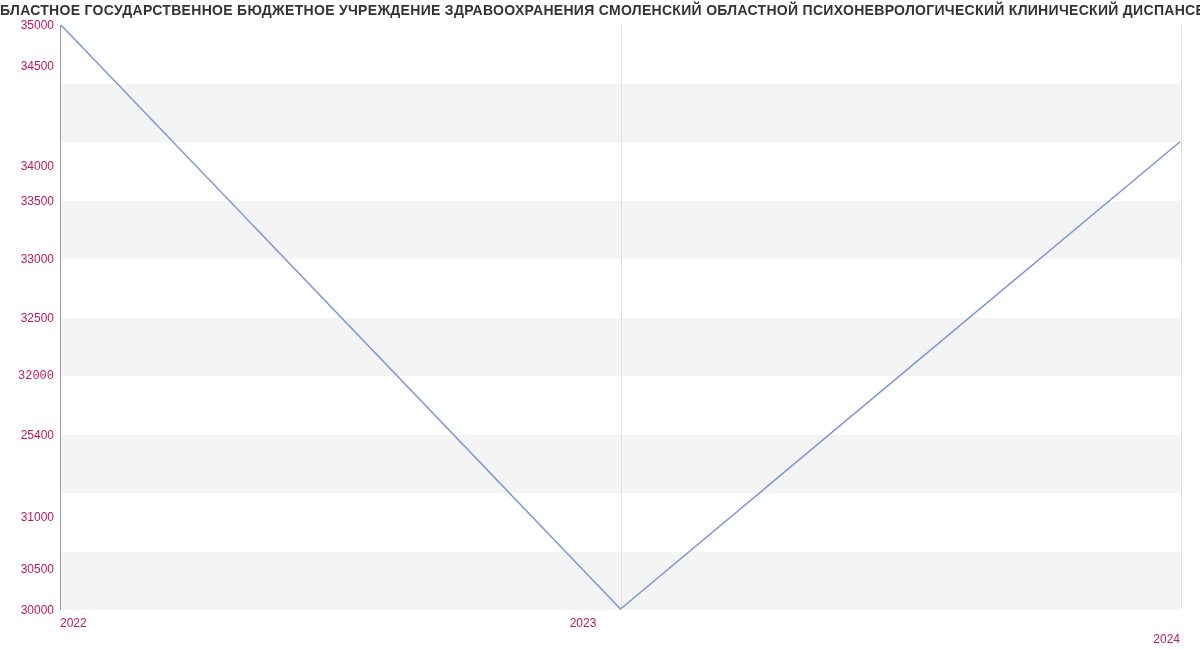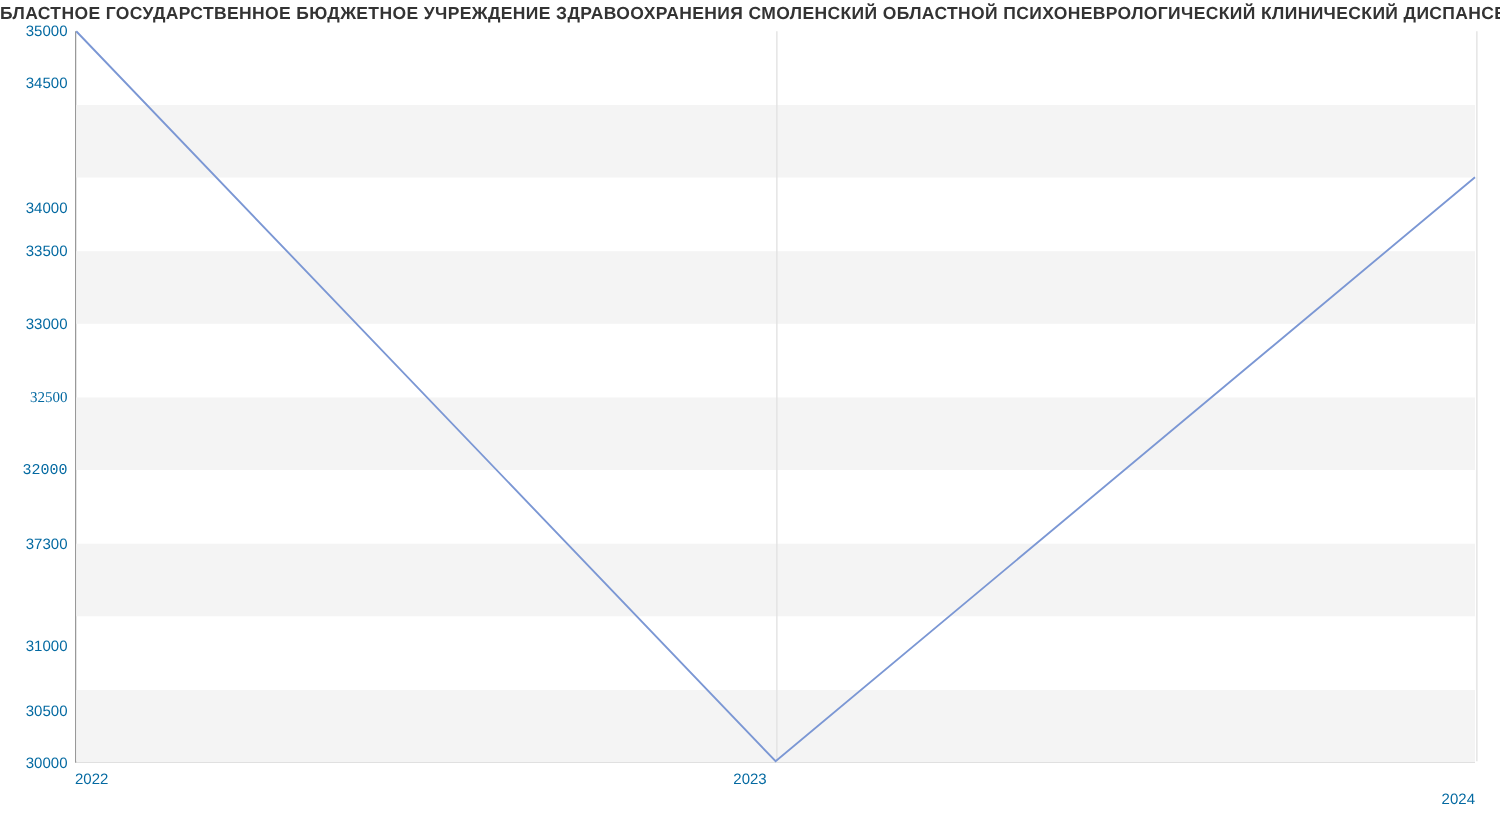--- a/index.html
+++ b/index.html
@@ -52,27 +52,27 @@
     bottom: 0;
     width: 1px;
     background: #e0e0e0;
   }
   .ylabel {
     position: absolute;
     right: 1146px;
     width: 50px;
     text-align: right;
     font-size: 12px;
-    color: #0369a1;
+    color: #be185d;
     transform: translateY(-50%);
   }
   .xlabel {
     position: absolute;
     font-size: 12px;
-    color: #0369a1;
+    color: #be185d;
     transform: translateX(-50%);
     white-space: nowrap;
   }
   svg.line {
     position: absolute;
     left: 0;
     top: 0;
     width: 100%;
     height: 100%;
     overflow: visible;
@@ -98,24 +98,24 @@
 
     <div class="vgrid" style="left: 560px;"></div>
       <div class="vgrid" style="left: 1120px;"></div>
       <svg class="line" viewBox="0 0 1120 585" preserveAspectRatio="none">
       <polyline points="0,0 560,585 1120,117"></polyline>
     </svg>
   </div>
 <div class="ylabel" style="top: 610px;">30000</div>
     <div class="ylabel" style="top: 569px;">30500</div>
     <div class="ylabel" style="top: 493px; margin-top: 24px;">31000</div>
-    <div class="ylabel" style="top: 434.5px;">37300</div>
+    <div class="ylabel" style="top: 434.5px;">25400</div>
     <div class="ylabel" style="top: 376px; font-family: Liberation Mono, monospace;">32000</div>
-    <div class="ylabel" style="top: 317.5px; font-family: Liberation Serif, serif;">32500</div>
+    <div class="ylabel" style="top: 317.5px;">32500</div>
     <div class="ylabel" style="top: 259px;">33000</div>
     <div class="ylabel" style="top: 200.5px;">33500</div>
     <div class="ylabel" style="top: 142px; margin-top: 24px;">34000</div>
     <div class="ylabel" style="top: 66px;">34500</div>
     <div class="ylabel" style="top: 25px;">35000</div>
     <div class="xlabel" style="transform: none; left: 60px; top: 616px;">2022</div>
-    <div class="xlabel" style="left: 600px; top: 616px;">2023</div>
+    <div class="xlabel" style="left: 583px; top: 616px;">2023</div>
     <div class="xlabel" style="transform: translateX(-100%); left: 1180px; top: 632px;">2024</div>
   </div>
 
 </body></html>

